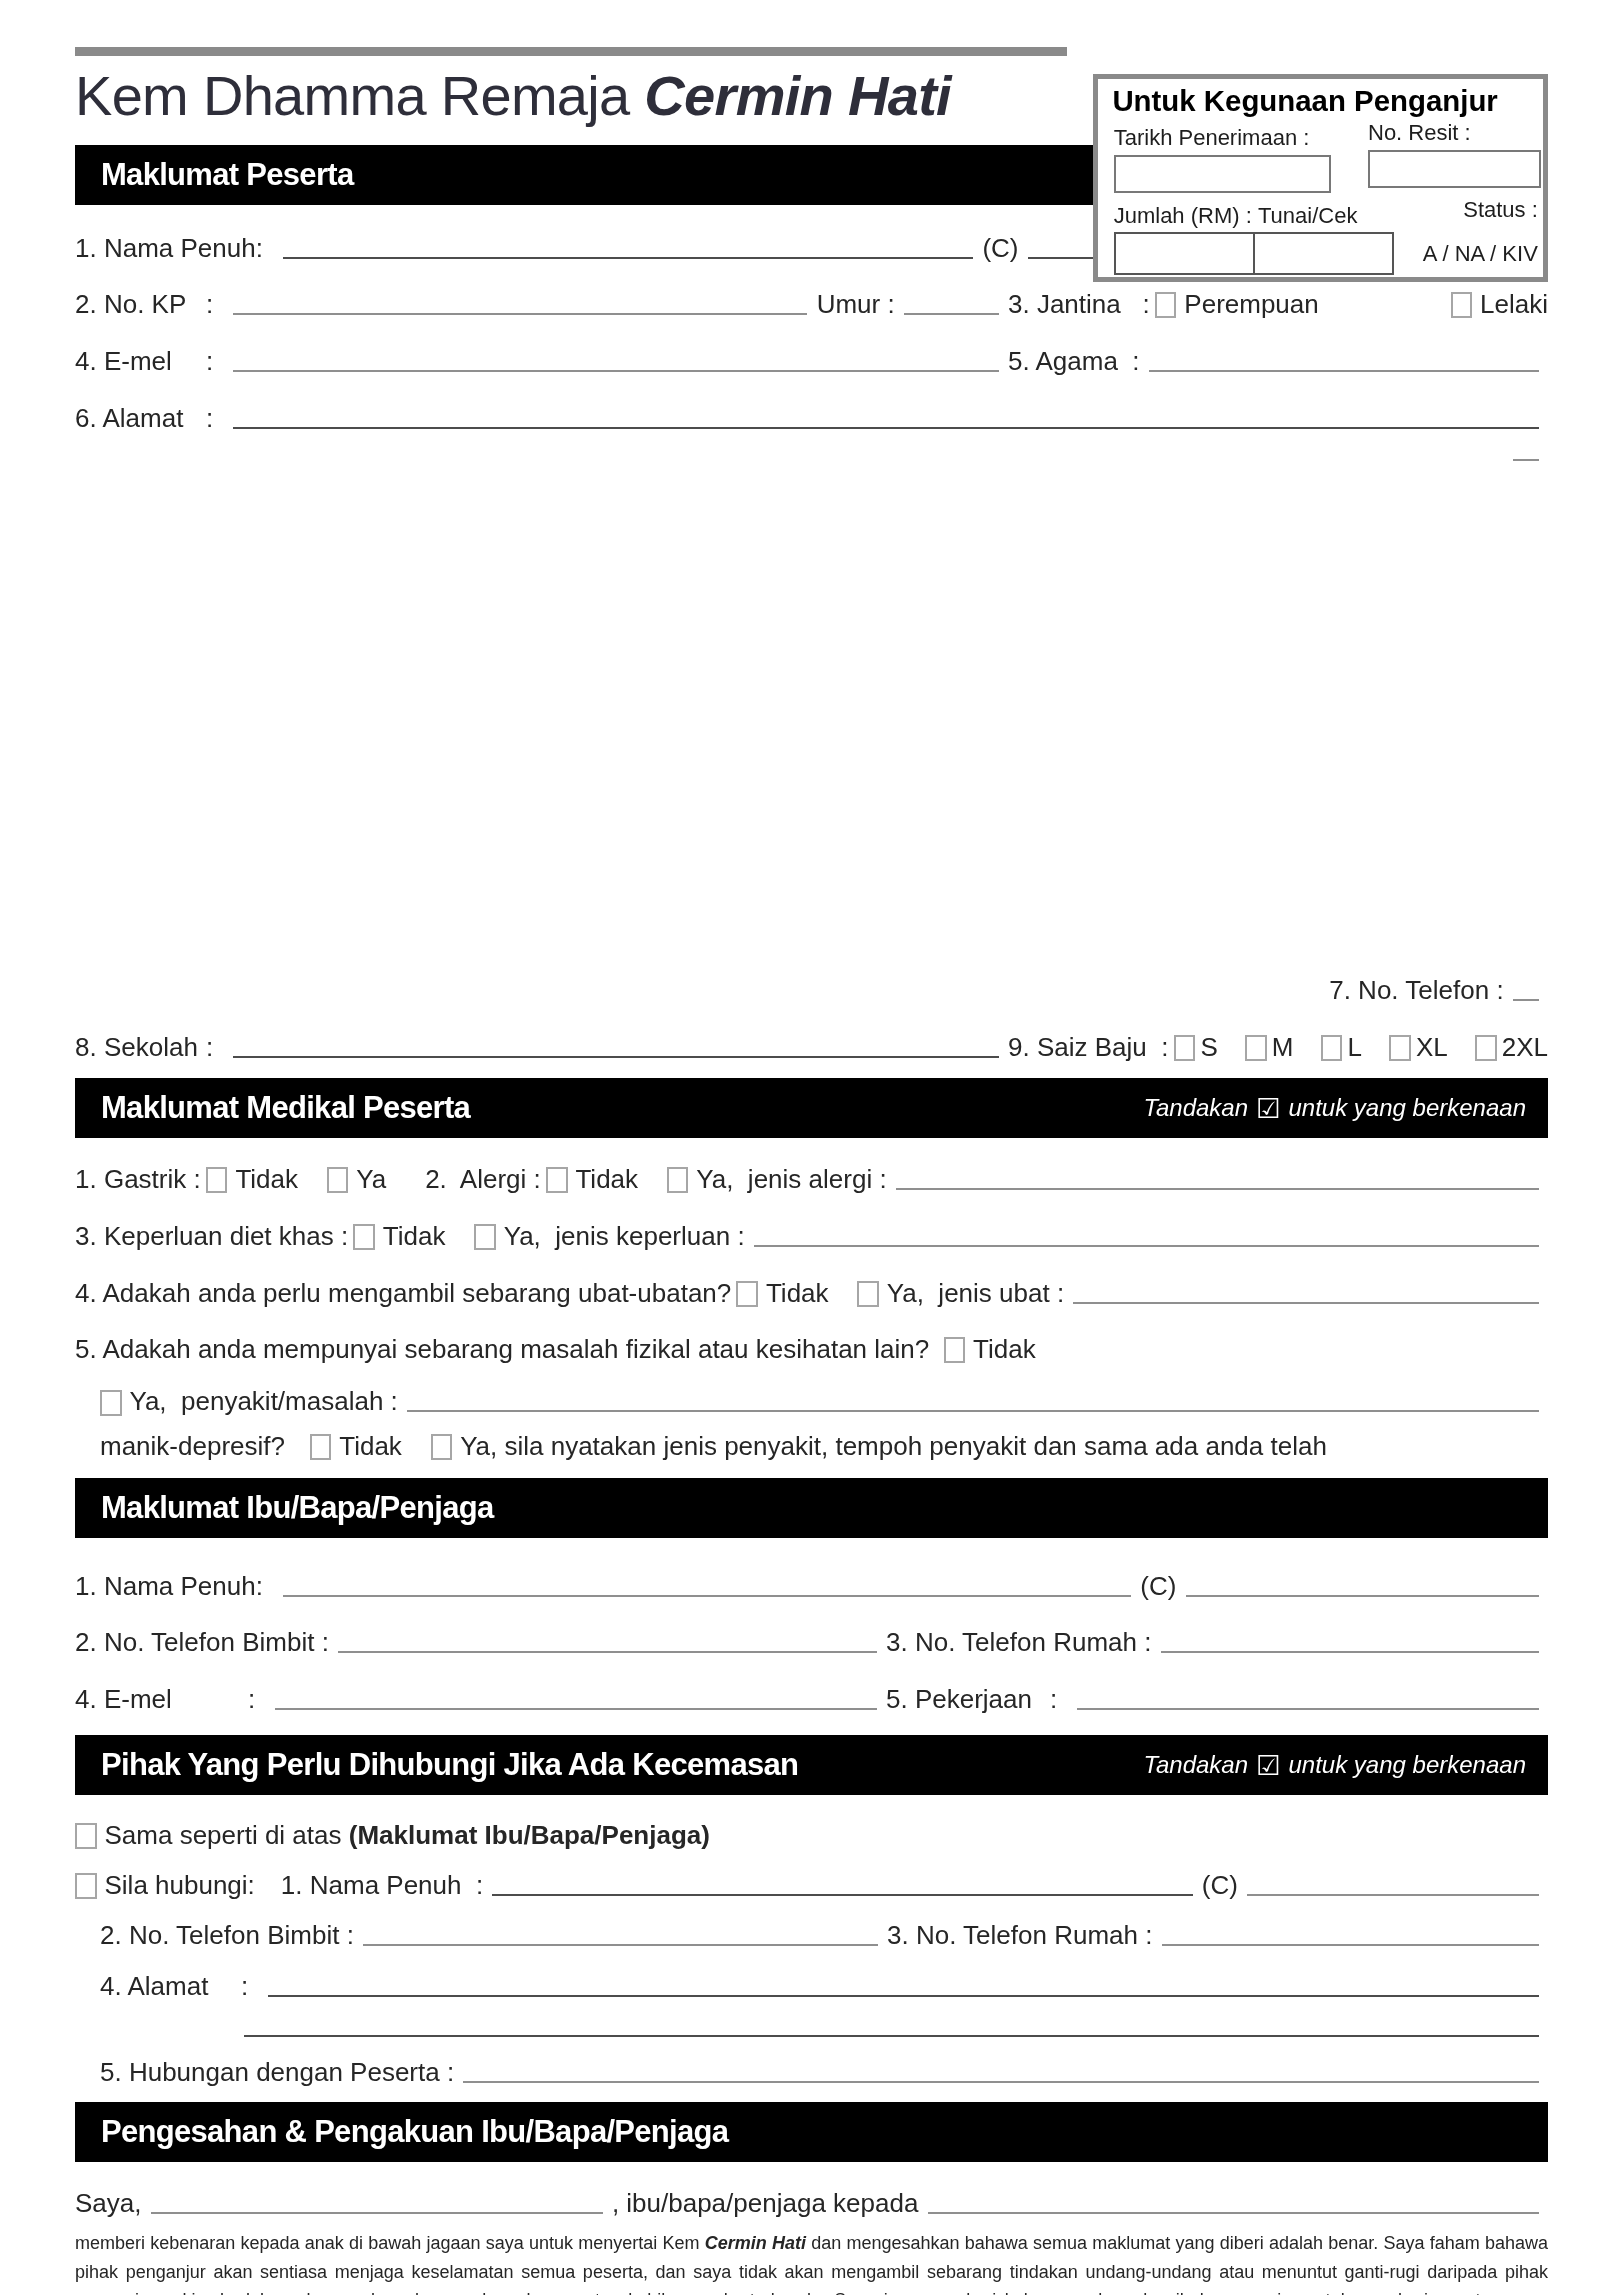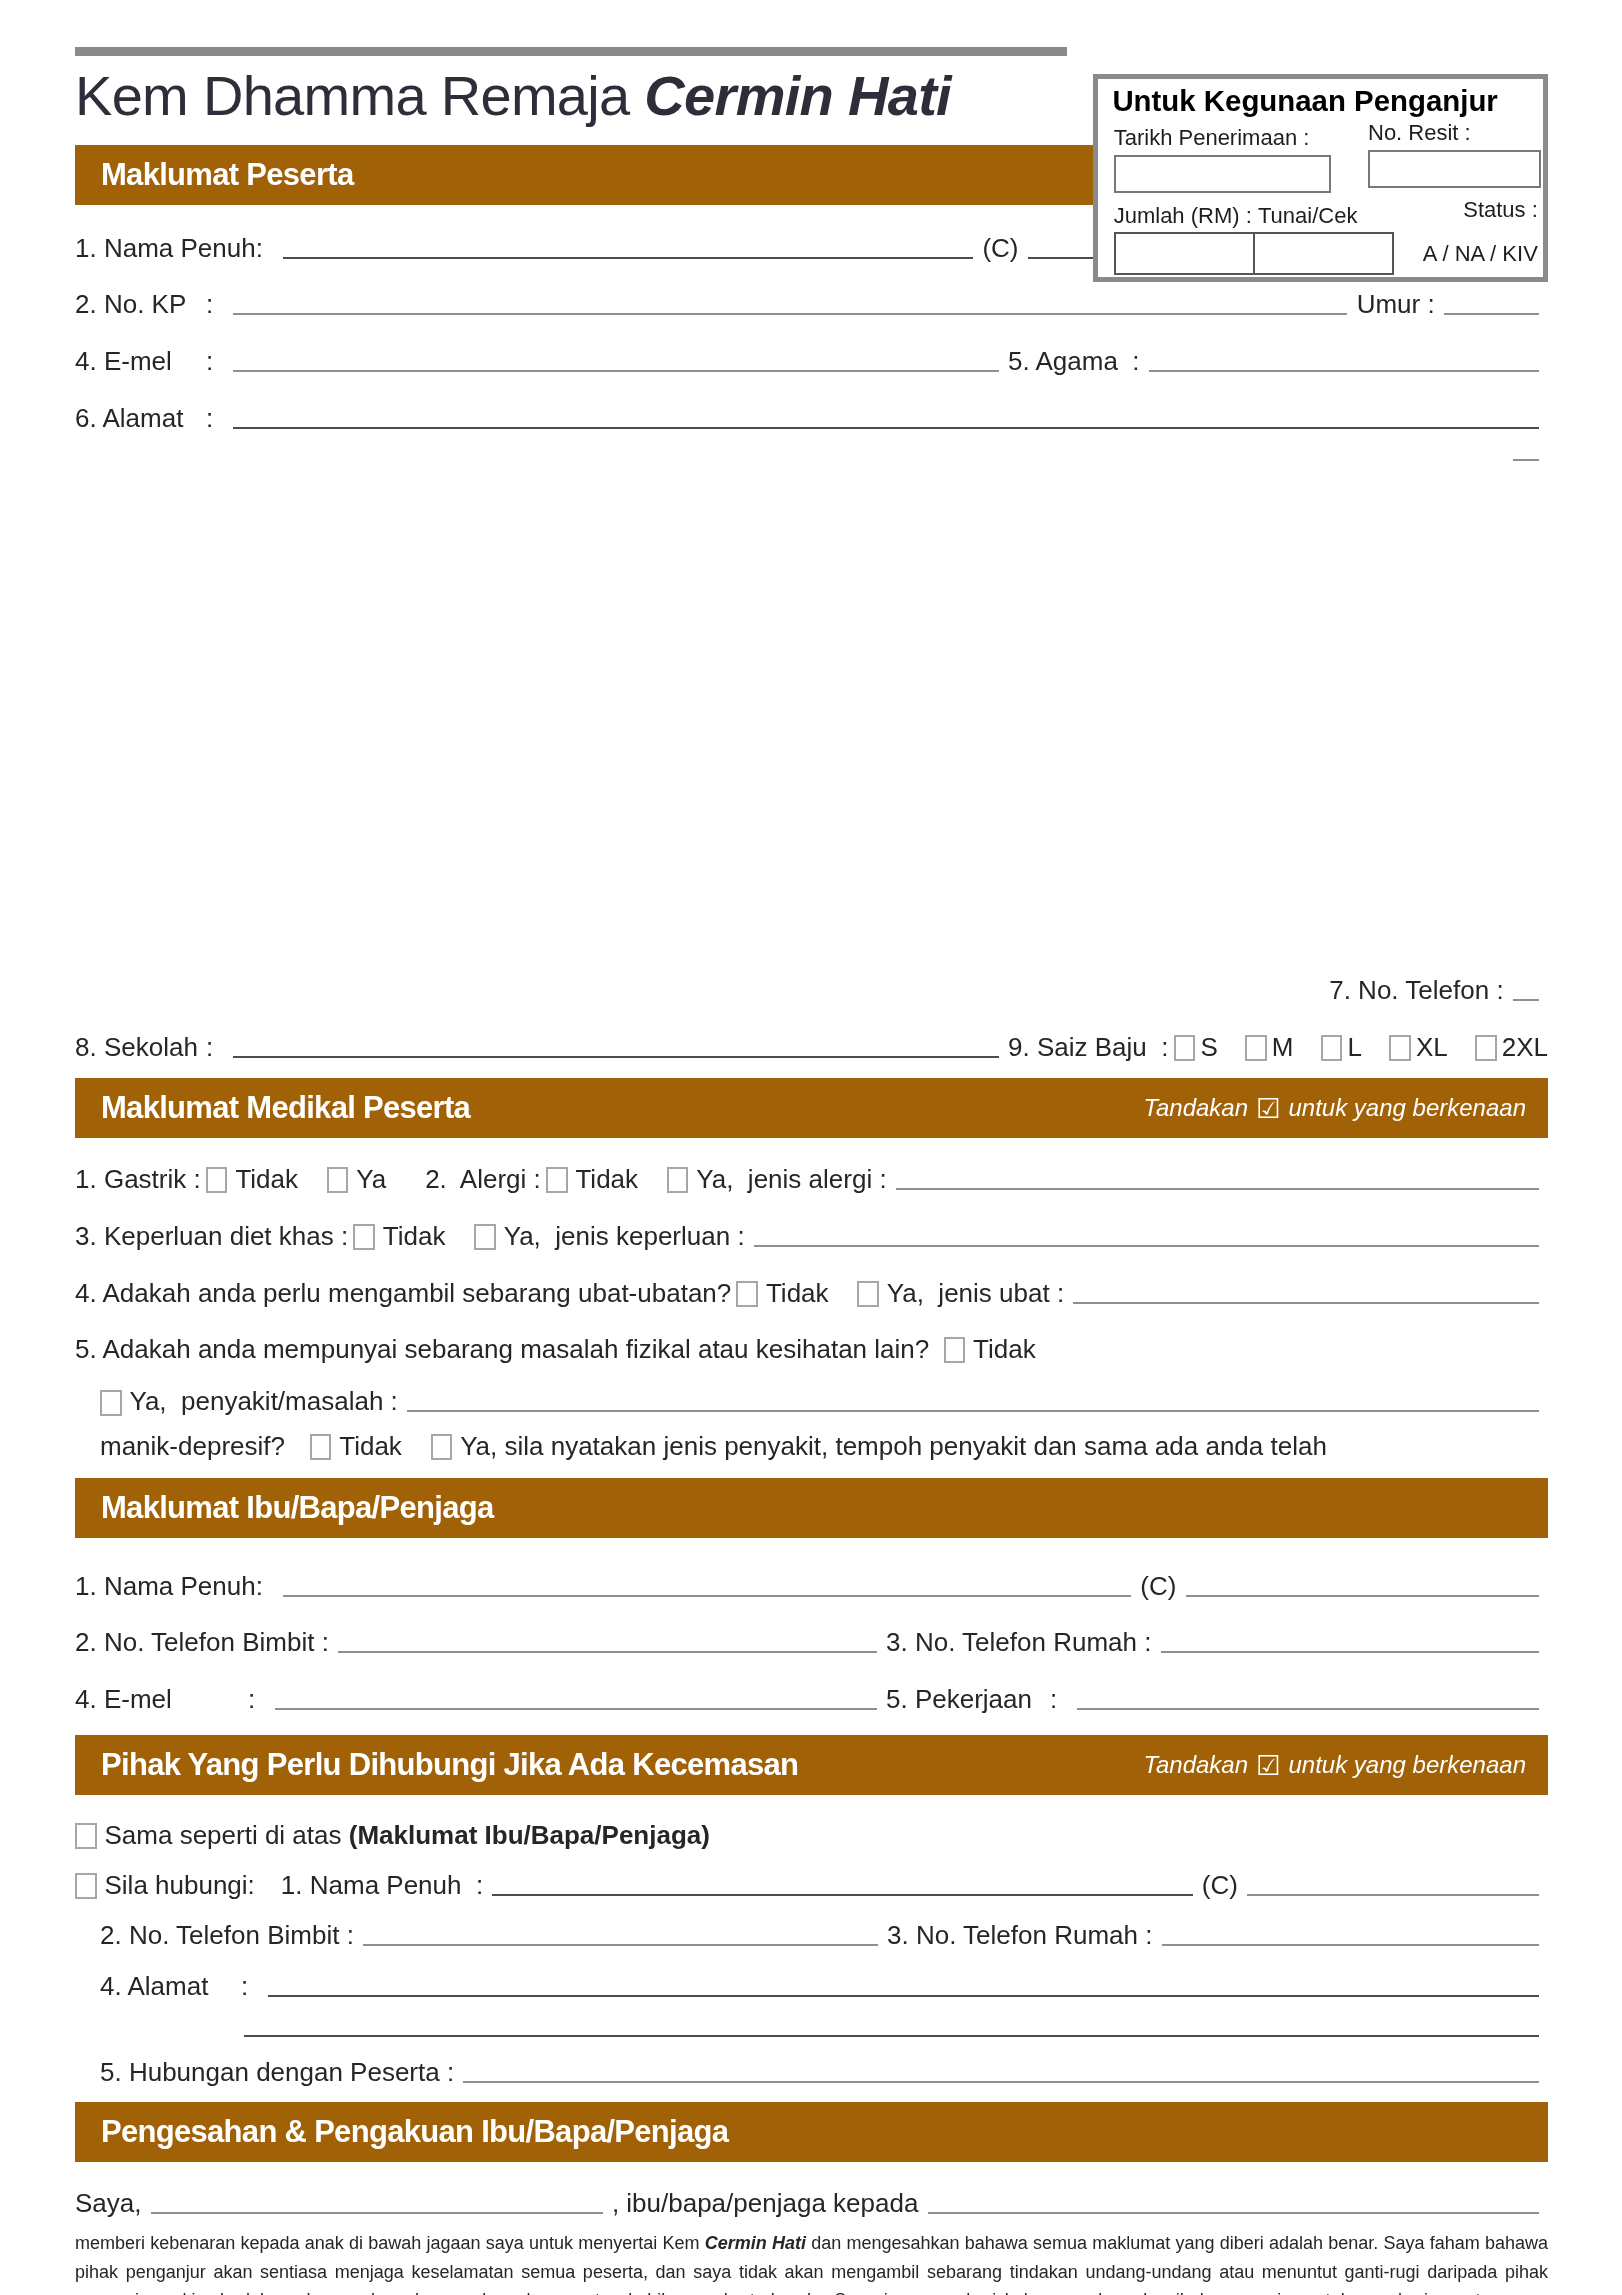--- a/index.html
+++ b/index.html
@@ -14,21 +14,21 @@
   .adminbox{position:absolute;left:1093px;top:74px;width:455px;height:208px;border:5.9px solid #8a8a8a;
             box-sizing:border-box;background:#fff;}
   .adminbox .t{position:absolute;left:14.4px;top:5.2px;font-size:29.4px;font-weight:bold;color:#000;white-space:pre;}
   .ab-lbl{position:absolute;font-size:22px;color:#1e1e1e;white-space:pre;}
   .ab-input{position:absolute;border:2px solid #787878;box-sizing:border-box;background:#fff;}
   .ab-split{position:absolute;left:15.7px;top:153px;width:280px;height:43px;border:2px solid #555;
             box-sizing:border-box;display:flex;}
   .ab-split .cell{flex:1;border-right:2px solid #555;}
   .ab-split .cell:last-child{border-right:none;}
   
-  .bar{height:60px;background:#a16207;color:#fff;display:flex;align-items:center;
+  .bar{height:60px;background:#000000;color:#fff;display:flex;align-items:center;
        justify-content:space-between;padding:0 22px 0 26px;box-sizing:border-box;}
   .bar .bt{font-size:31px;font-weight:bold;letter-spacing:-0.7px;white-space:pre;}
   .bar .tick{font-size:24px;font-style:italic;display:flex;align-items:center;white-space:pre;}
   .bar .tick .tg{font-style:normal;font-size:27.5px;margin:0 7.9px;}
   
   .row{display:flex;align-items:flex-end;font-size:26px;line-height:1.2;}
   .row span{white-space:pre;}
   .lbl{flex:0 0 131px;}
   .lbl265{flex:0 0 173px;}
   .lbl250{flex:0 0 164px;}
@@ -86,20 +86,28 @@
     <span>(C)</span>
     <div class="ln dark f100"></div>
   </div>
 
   <div class="row" style="margin-top:25.5px;">
     <span class="lbl">2. No. KP</span>
       <span class="cln">:</span>
     <div class="ln f100"></div>
     <span>Umur :</span>
     <div class="ln lnf145"></div>
+    <div class="rgroup">
+      <span>3. Jantina   :</span>
+      <span class="cb"></span>
+      <span>Perempuan</span>
+      <span class="gs"></span>
+      <span class="cb"></span>
+      <span>Lelaki</span>
+    </div>
   </div>
 
   <div class="row" style="margin-top:25.5px;">
     <span class="lbl">4. E-mel</span>
       <span class="cln">:</span>
     <div class="ln f100"></div>
     <div class="rgroup">
       <span>5. Agama  :</span>
       <div class="ln f100"></div>
     </div>

